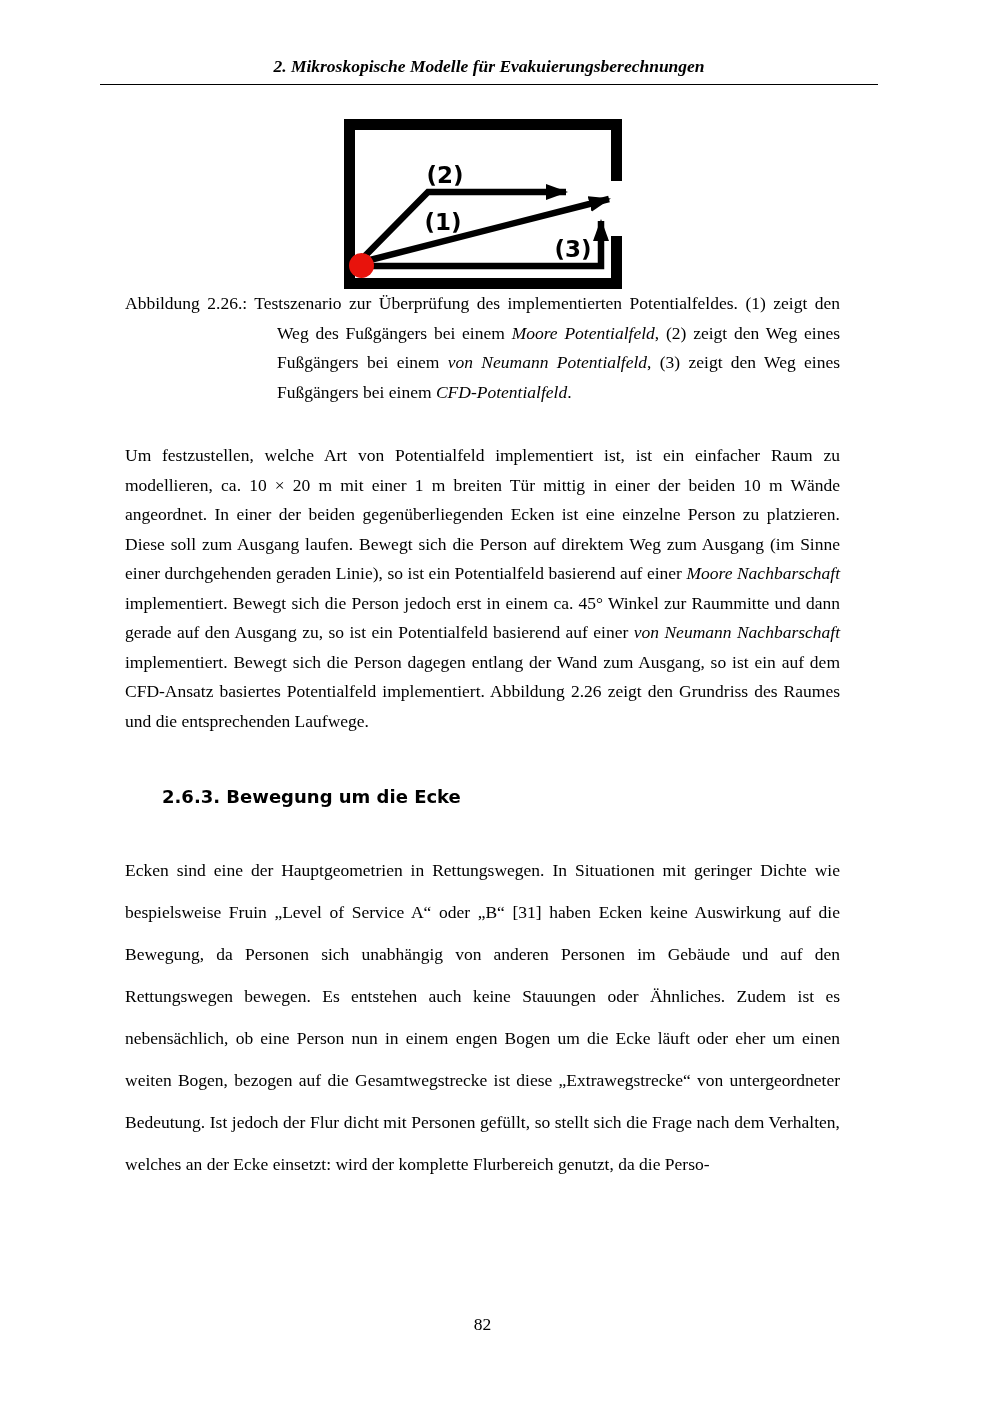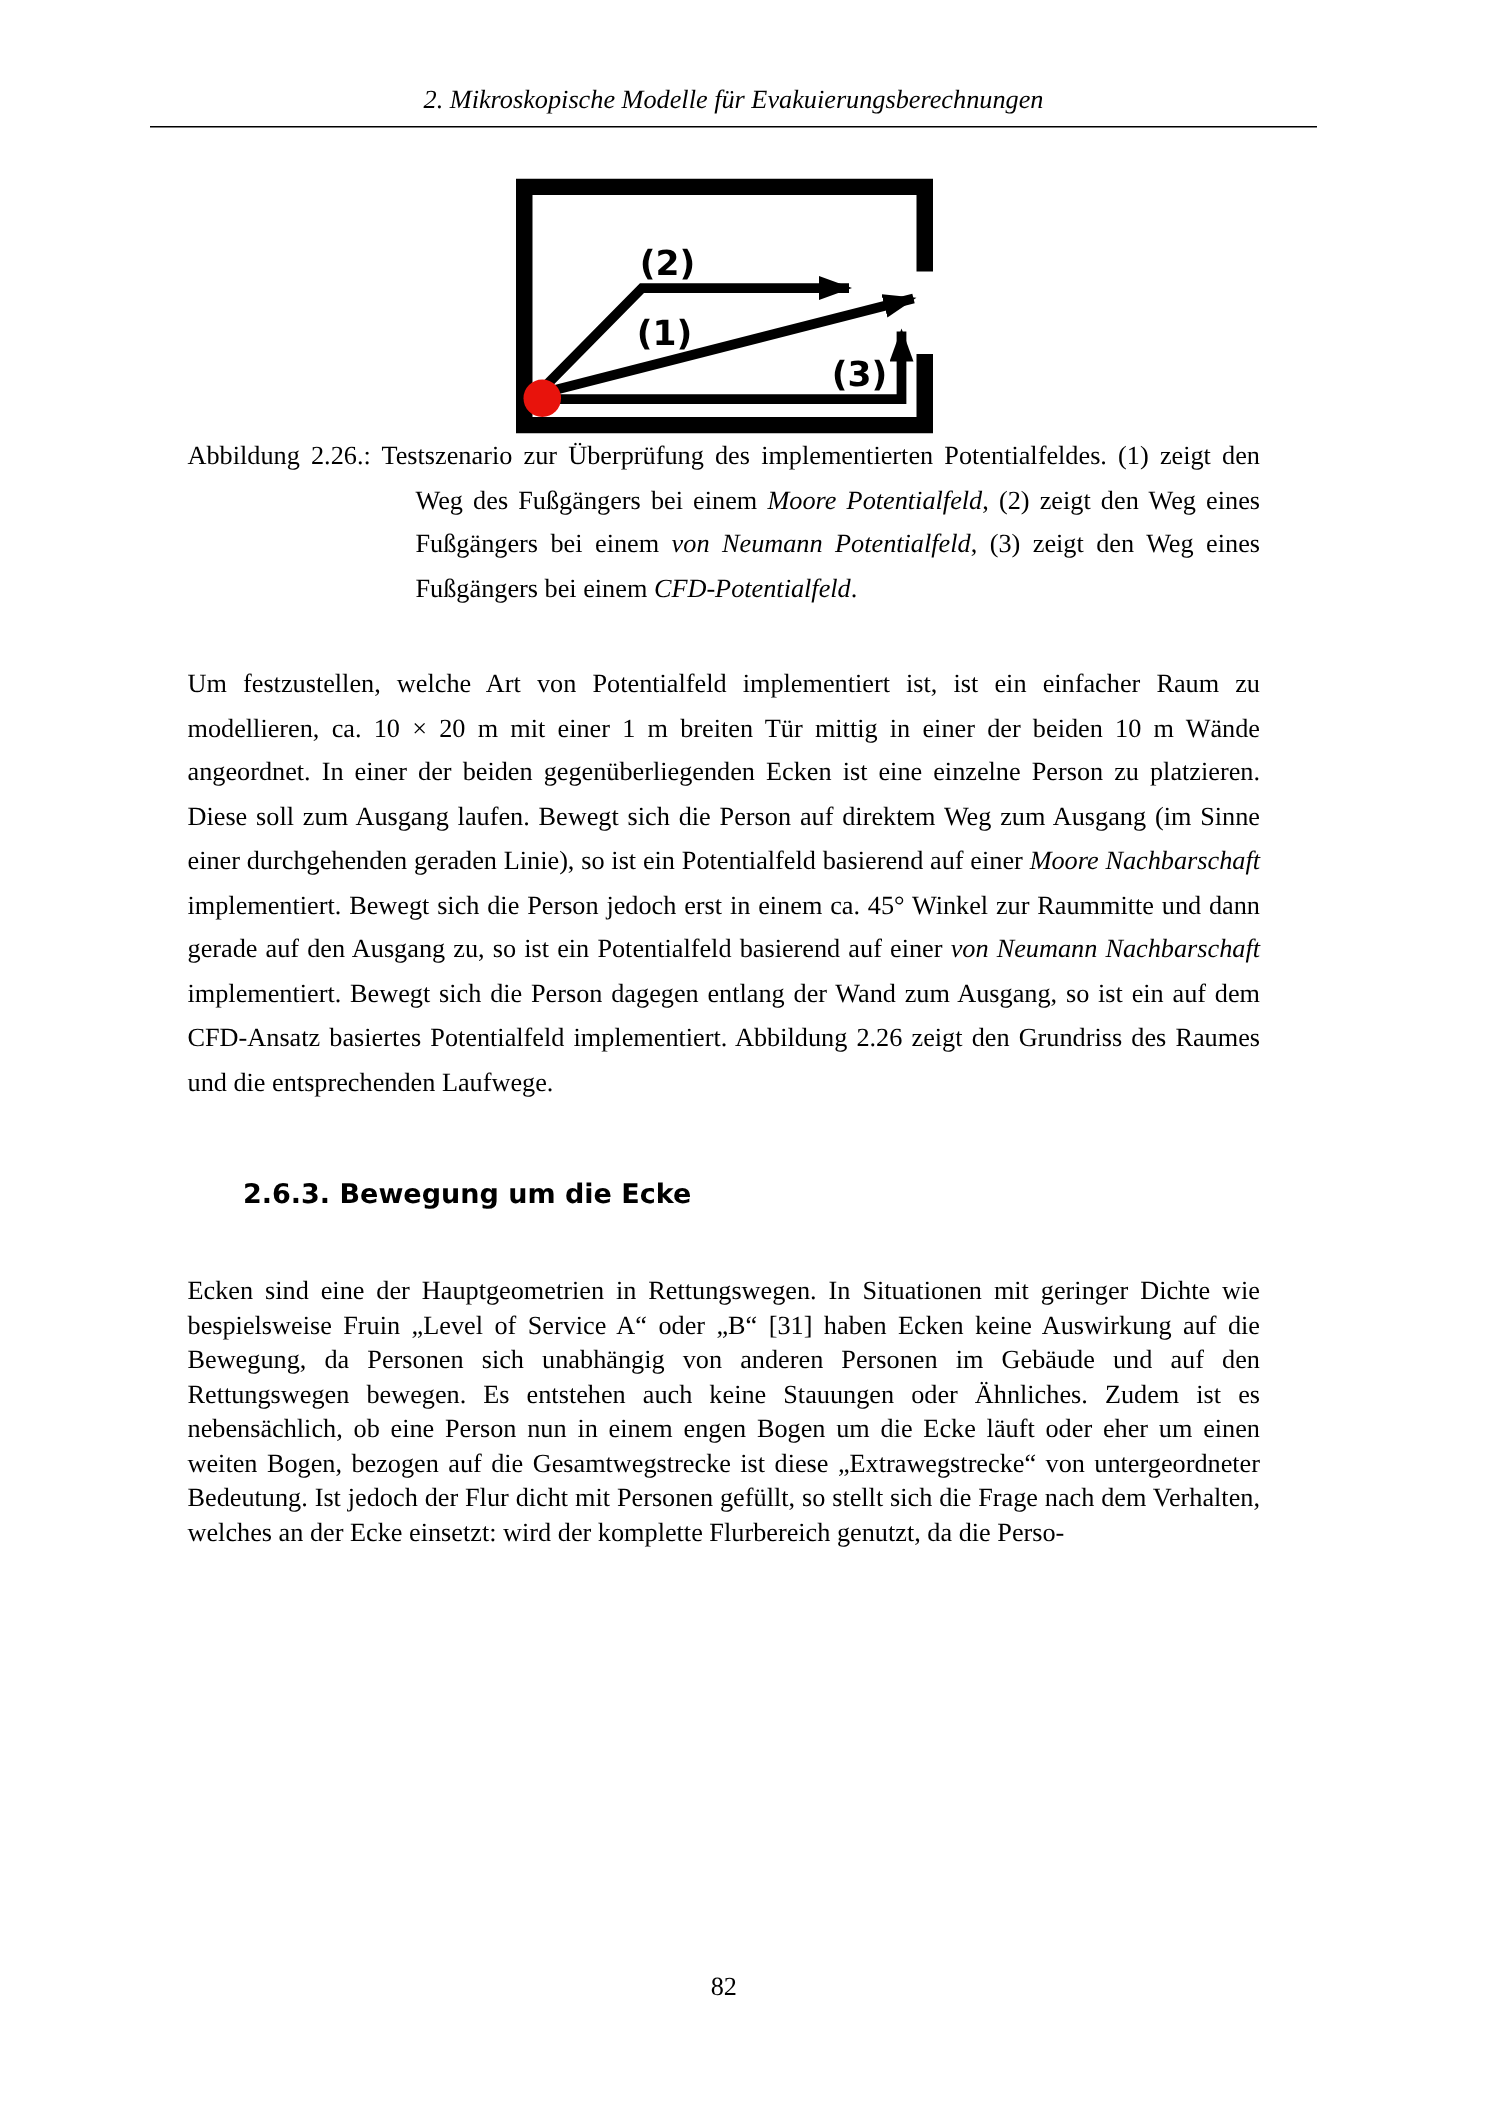--- a/index.html
+++ b/index.html
@@ -17,20 +17,21 @@
   .running-header {
     margin-left: 100px;
     margin-right: 122px;
     padding-top: 56px;
     padding-bottom: 8px;
     border-bottom: 1.5px solid #000;
     text-align: center;
     font-style: italic;
     font-size: 17.5px;
     line-height: 20px;
+    font-weight: bold;
   }
   .content {
     width: 715px;
     margin-left: 125px;
   }
   .figure-wrap {
     margin-top: 34px;
     display: flex;
     justify-content: center;
   }
@@ -50,21 +51,21 @@
   p.body-par {
     margin: 0;
     margin-top: 34px;
     text-align: justify;
     line-height: 29.5px;
   }
   p.body-par2 {
     margin: 0;
     margin-top: 40px;
     text-align: justify;
-    line-height: 23px;
+    line-height: 42px;
   }
   em { font-style: italic; }
   .section-heading {
     margin-top: 49px;
     font-family: "DejaVu Sans", "Liberation Sans", sans-serif;
     font-weight: bold;
     font-size: 18px;
     line-height: 24px;
     margin-left: 37px;
   }

